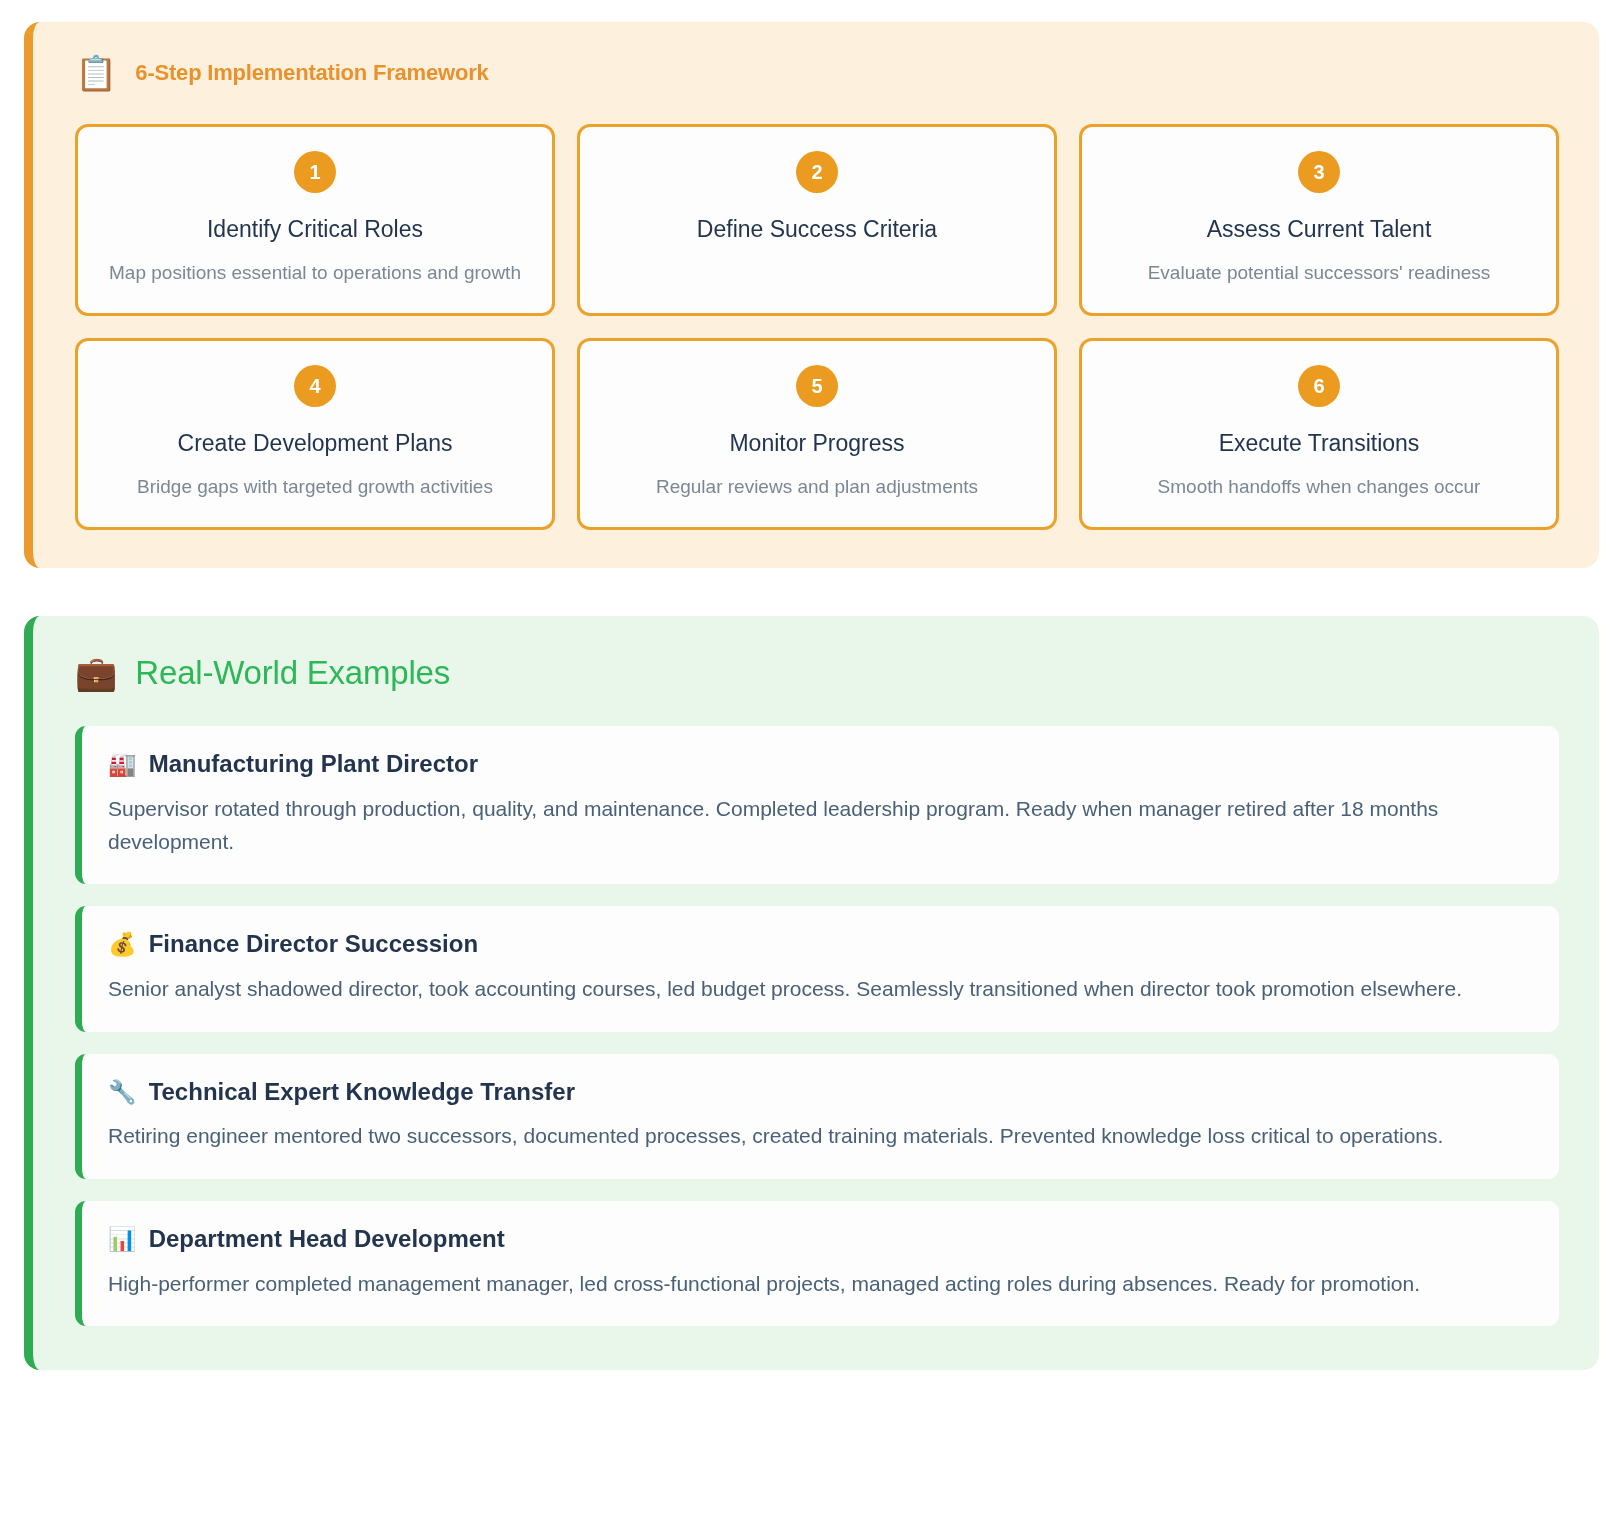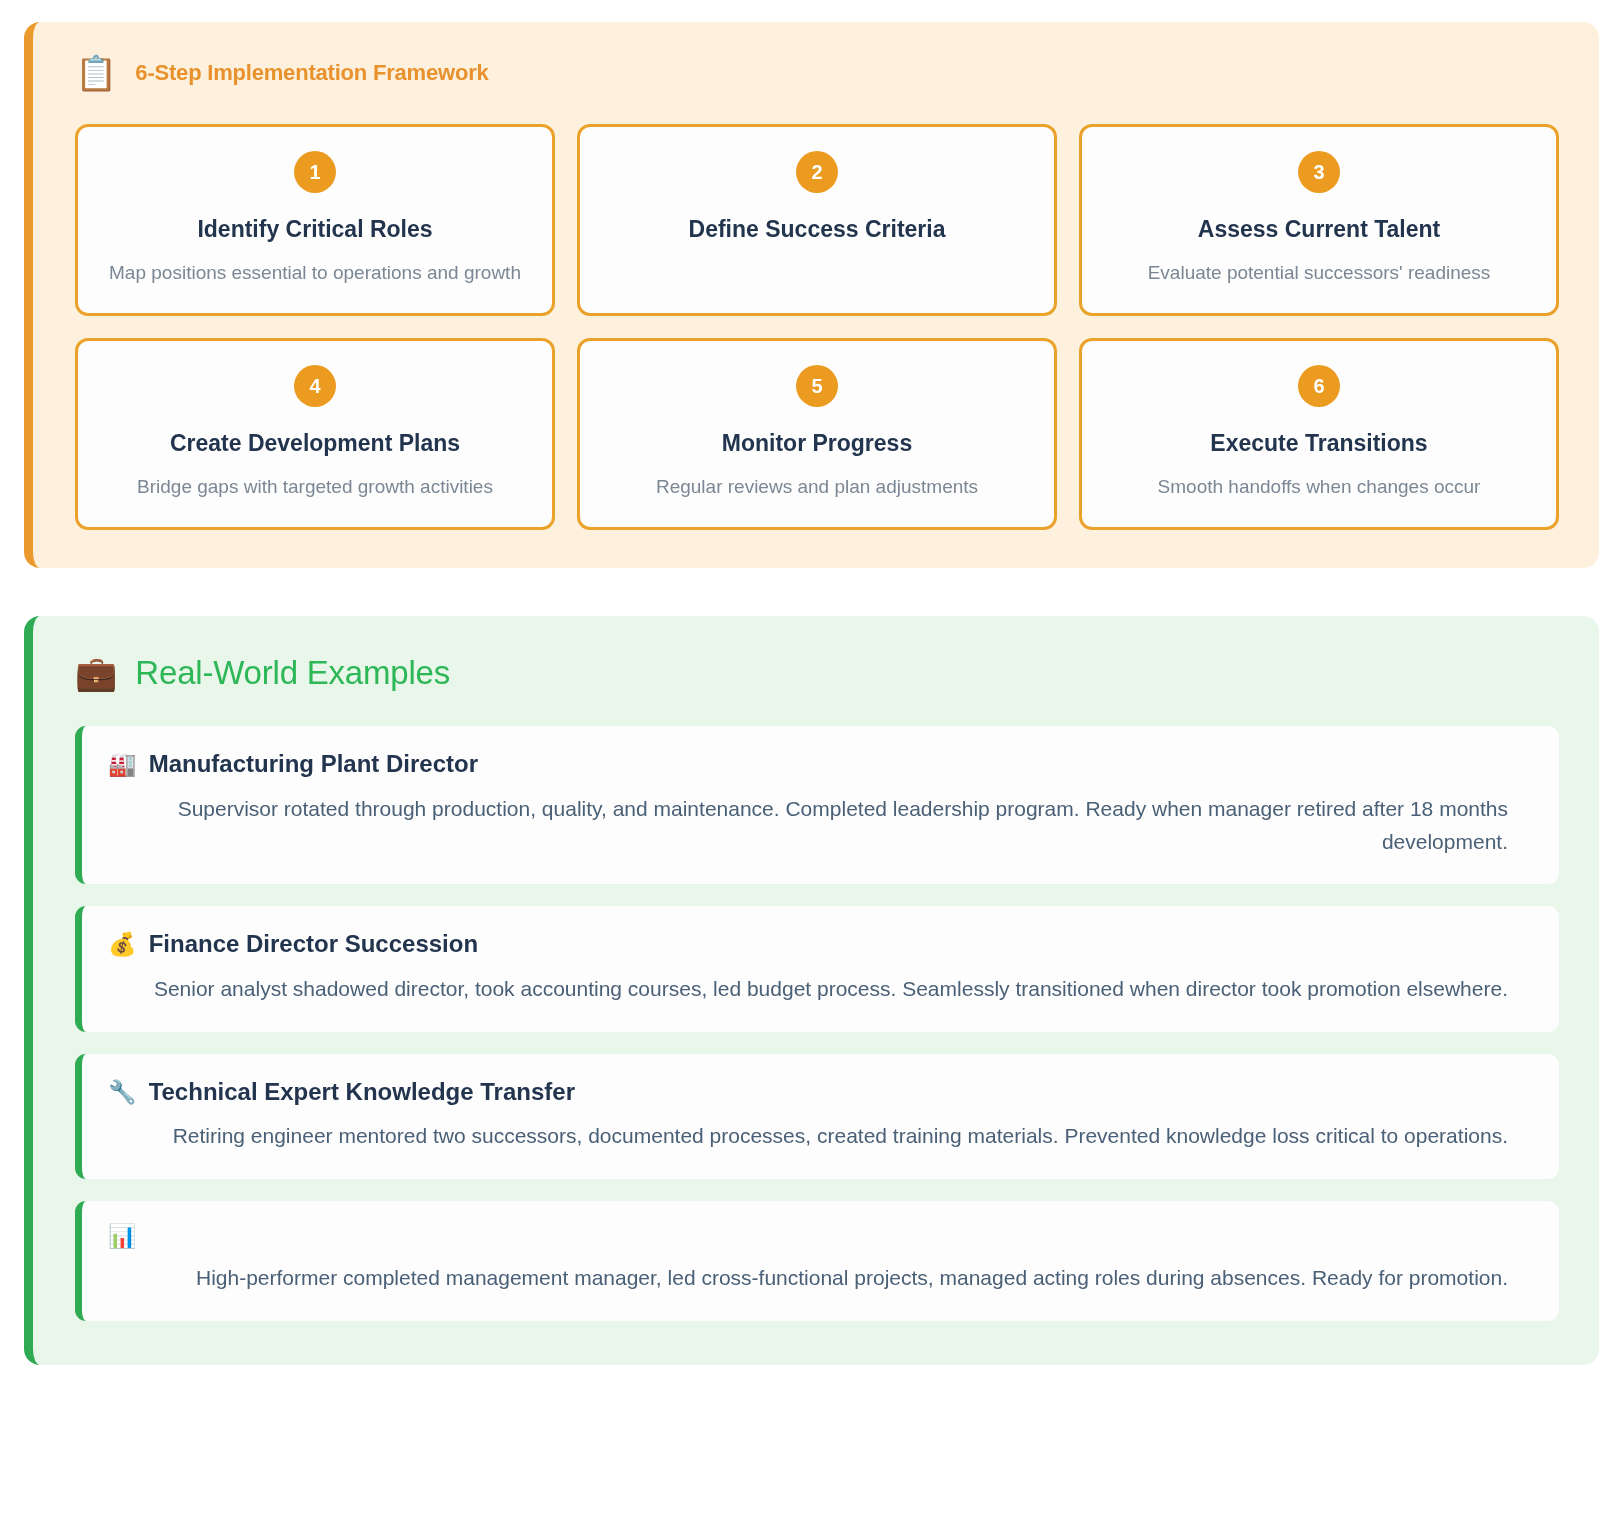--- a/index.html
+++ b/index.html
@@ -73,21 +73,21 @@
     font-size: 20px;
     font-weight: bold;
     display: flex;
     align-items: center;
     justify-content: center;
     margin-bottom: 22px;
   }
 
   .step-title {
     font-size: 23px;
-    font-weight: bold;
+    font-weight: normal;
     color: #23354e;
     margin-bottom: 14px;
     line-height: 1.25;
   }
 
   .step-desc {
     font-size: 19px;
     color: #7b8794;
     line-height: 1.55;
     max-width: 420px;
@@ -133,21 +133,20 @@
   .example-emoji {
     font-size: 23px;
     line-height: 1;
   }
 
   .example-desc {
     font-size: 21px;
     color: #4a6077;
     line-height: 1.55;
     max-width: 1400px;
-    text-align: right;
   }
 </style>
 </head>
 <body>
 
 <div class="page">
 
   <section class="framework-section">
     <div class="section-head">
       <span class="section-emoji">📋</span>
@@ -220,19 +219,20 @@
       <div class="example-title">
         <span class="example-emoji">🔧</span>
         <span>Technical Expert Knowledge Transfer</span>
       </div>
       <div class="example-desc">Retiring engineer mentored two successors, documented processes, created training materials. Prevented knowledge loss critical to operations.</div>
     </div>
 
     <div class="example-card">
       <div class="example-title">
         <span class="example-emoji">📊</span>
+        <span>Department Head Development</span>
       </div>
       <div class="example-desc">High-performer completed management manager, led cross-functional projects, managed acting roles during absences. Ready for promotion.</div>
     </div>
 
   </section>
 
 </div>
 
 </body></html>

